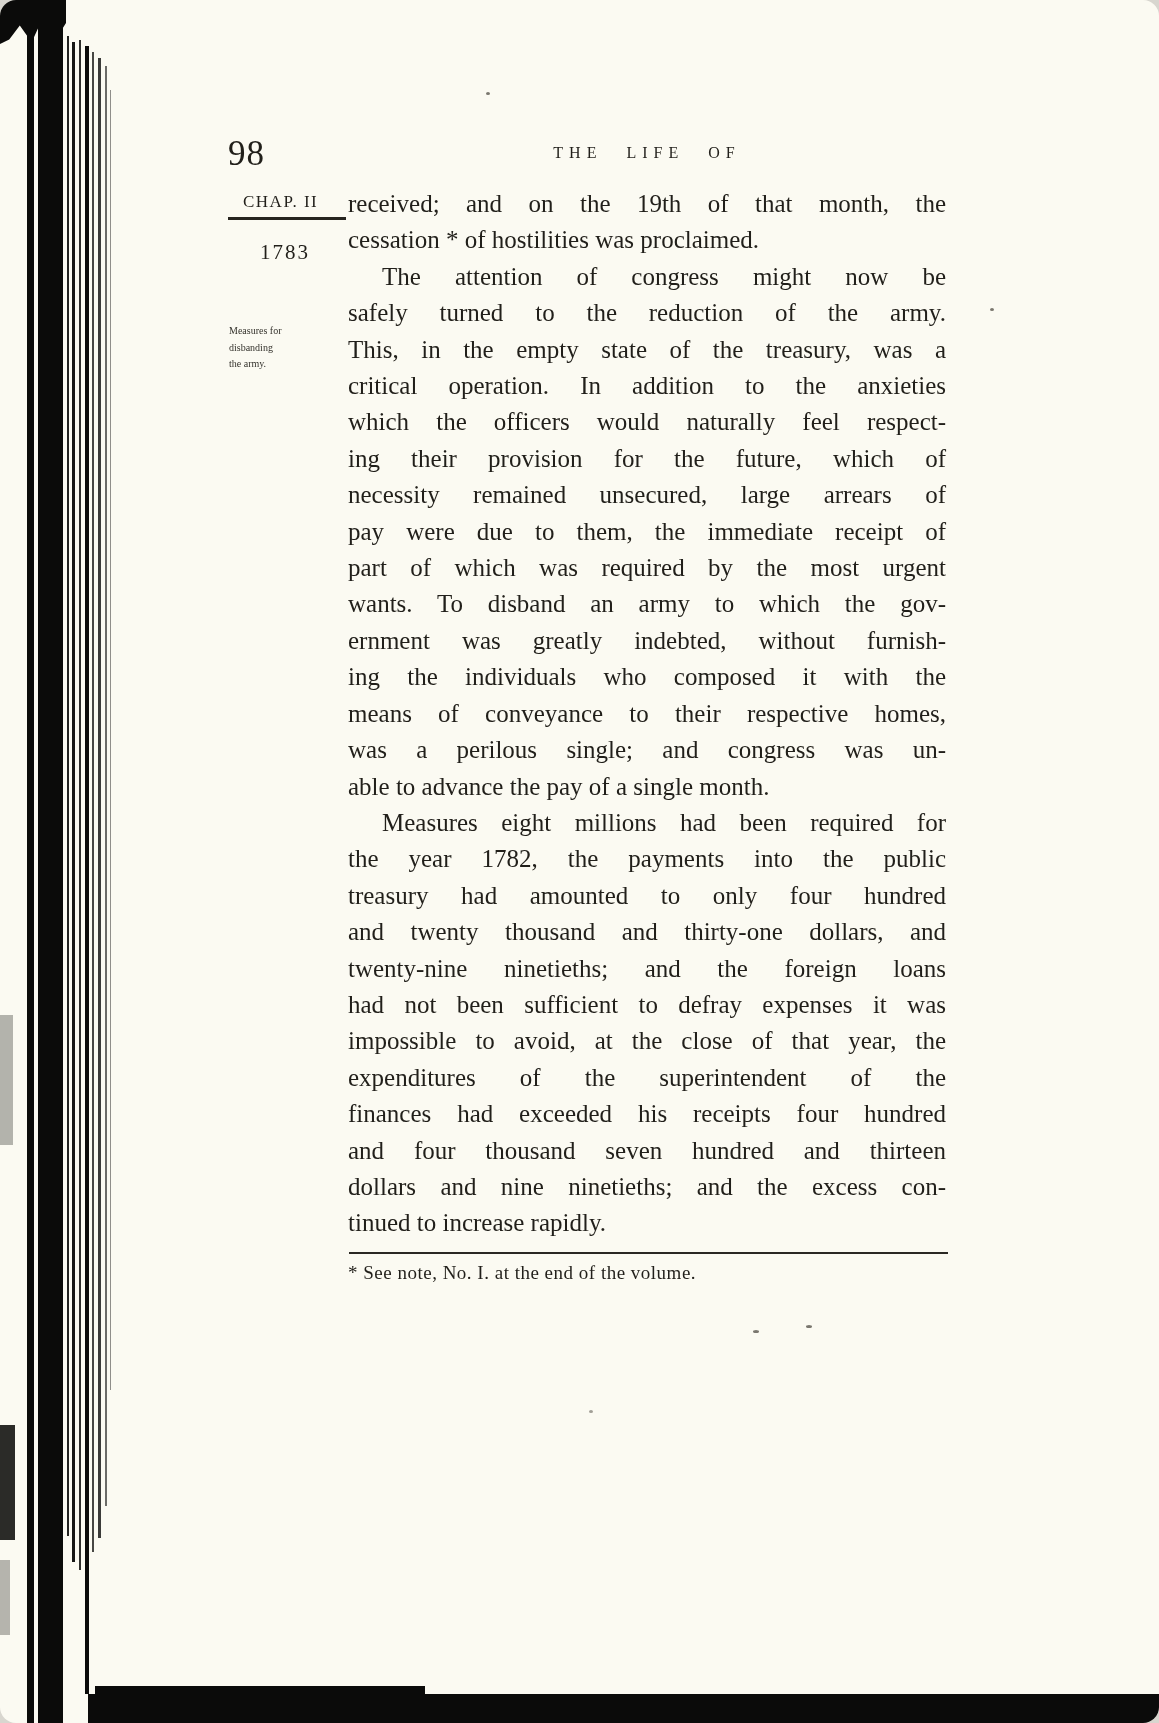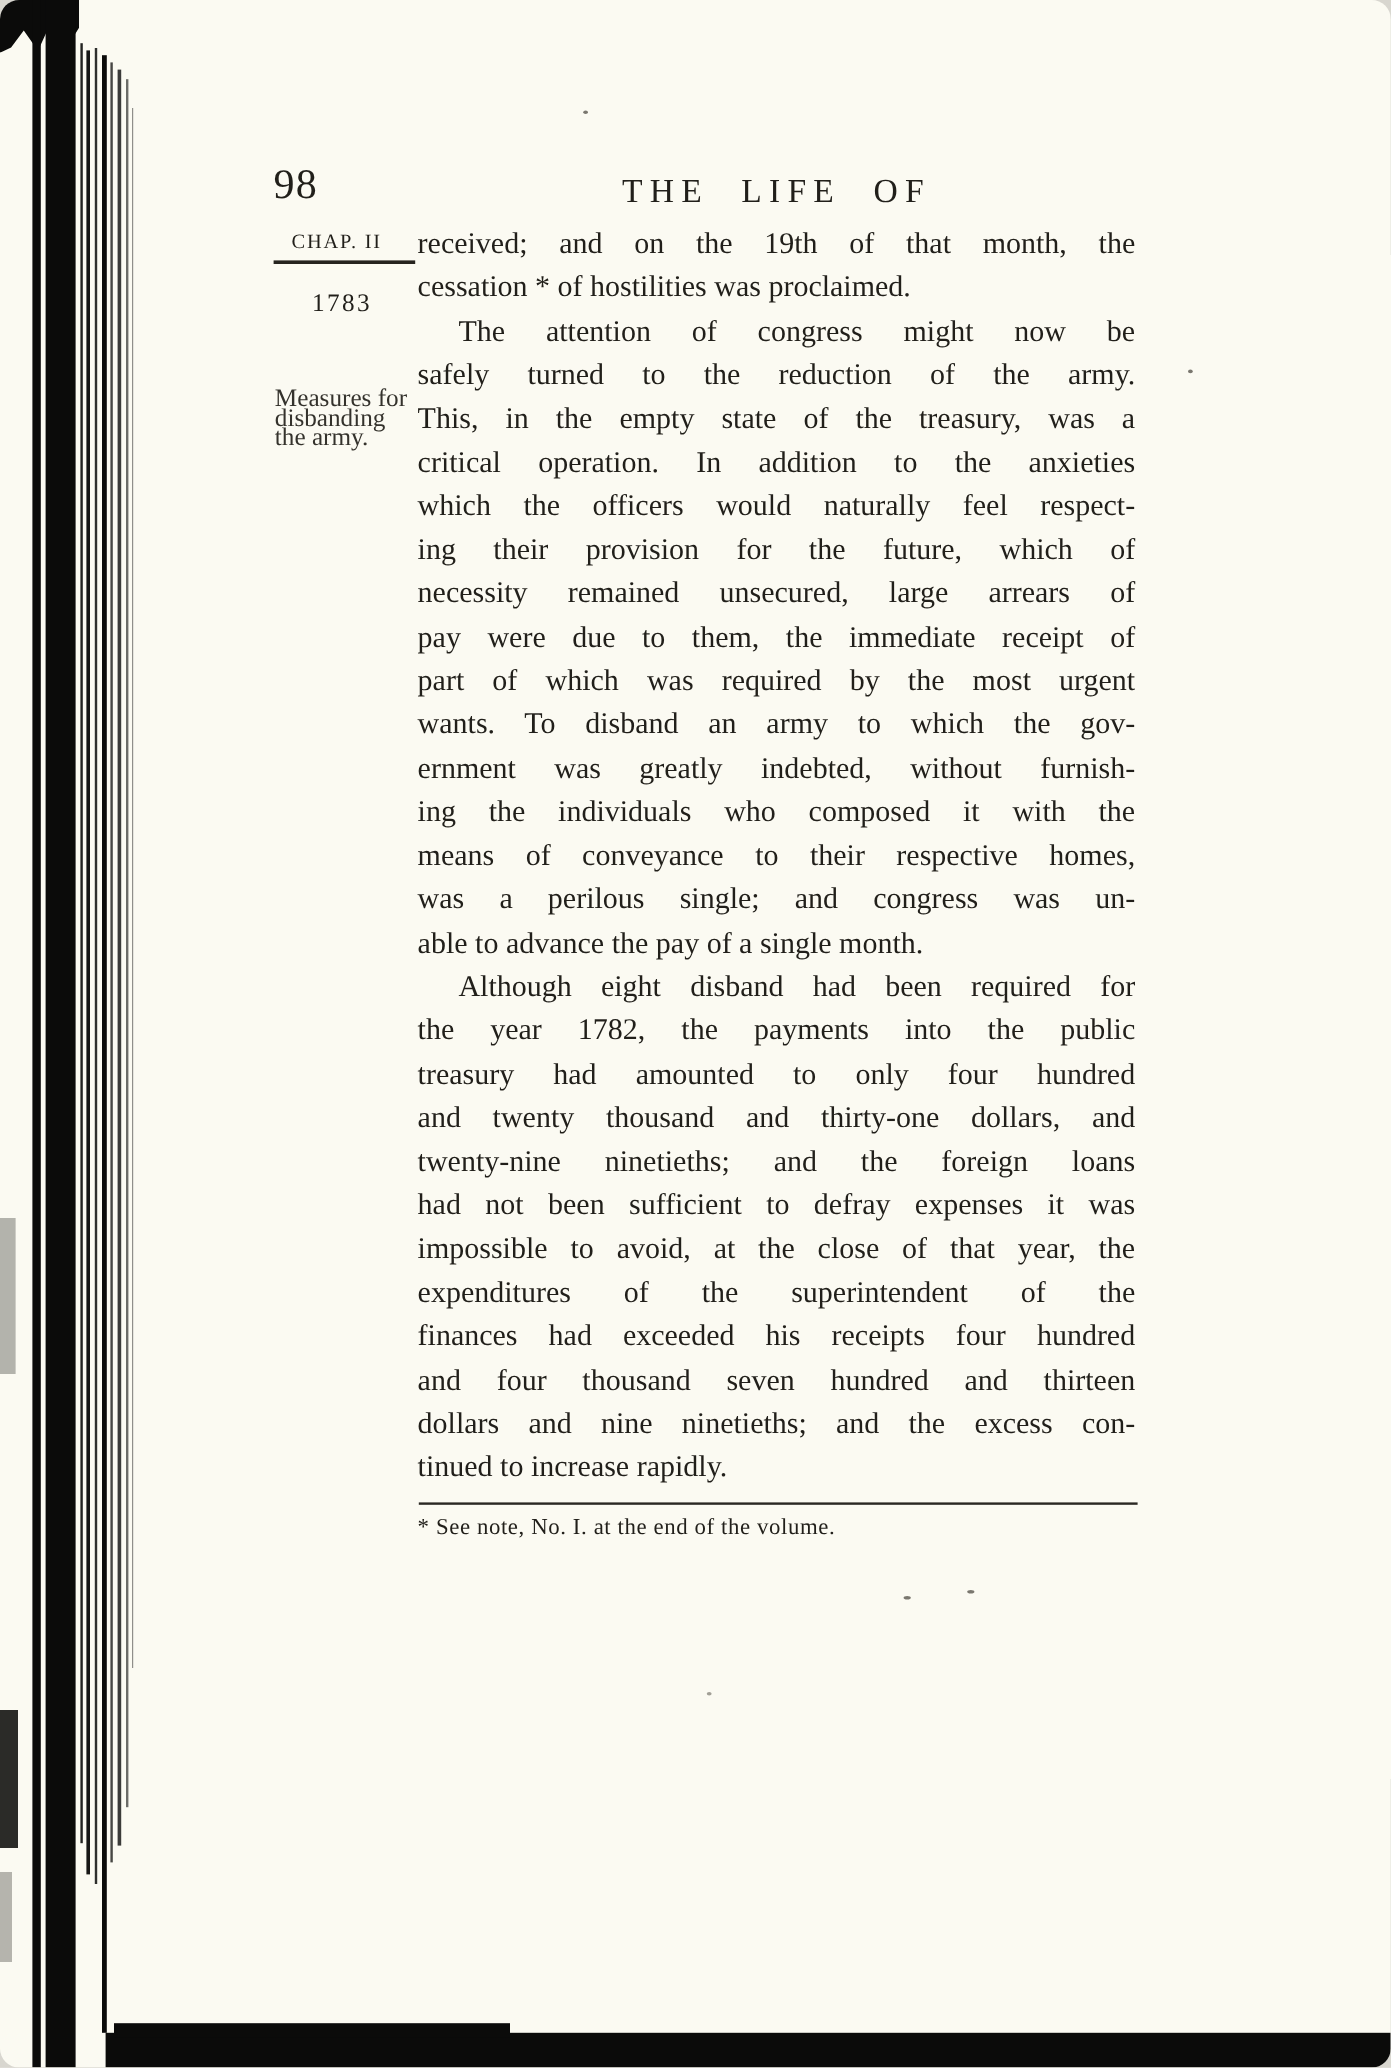--- a/index.html
+++ b/index.html
@@ -14,38 +14,38 @@
     border-radius:16px;
   }
 
   
   .page-number {
     position:absolute; left:228px; top:134px;
     font-size:35px; letter-spacing:1px;
   }
   .running-header {
     position:absolute; left:348px; top:144px; width:598px;
-    text-align:center; font-size:28px;
+    text-align:center; font-size:16px;
     letter-spacing:6px; word-spacing:14px;
   }
   .chapter-label {
     position:absolute; left:243px; top:192px;
     font-size:17px; letter-spacing:1.5px;
   }
   .chapter-rule {
     position:absolute; left:228px; top:217px;
     width:118px; height:3px; background:#26241f;
   }
   .year {
     position:absolute; left:260px; top:221px;
     font-size:21px; letter-spacing:2px;margin-top:19px;
   }
   .side-note {
     position:absolute; left:229px; top:323px; width:112px;
-    font-size:21px; line-height:16.5px; color:#34322c;
+    font-size:10px; line-height:16.5px; color:#34322c;
   }
   .body-text {
     position:absolute; left:348px; top:186px; width:598px;
     font-size:25px; line-height:36.4px;
   }
   .line { text-align:justify; text-align-last:justify; }
   .line.last { text-align-last:left; }
   .line.indent { text-indent:34px; }
   .footnote-rule {
     position:absolute; left:349px; top:1252px;
@@ -134,21 +134,21 @@
       <div class="line">ing their provision for the future, which of</div>
       <div class="line">necessity remained unsecured, large arrears of</div>
       <div class="line">pay were due to them, the immediate receipt of</div>
       <div class="line">part of which was required by the most urgent</div>
       <div class="line">wants. To disband an army to which the gov-</div>
       <div class="line">ernment was greatly indebted, without furnish-</div>
       <div class="line">ing the individuals who composed it with the</div>
       <div class="line">means of conveyance to their respective homes,</div>
       <div class="line">was a perilous single; and congress was un-</div>
       <div class="line last">able to advance the pay of a single month.</div>
-      <div class="line indent">Although eight disband had been required for</div>
+      <div class="line indent">Measures eight millions had been required for</div>
       <div class="line">the year 1782, the payments into the public</div>
       <div class="line">treasury had amounted to only four hundred</div>
       <div class="line">and twenty thousand and thirty-one dollars, and</div>
       <div class="line">twenty-nine ninetieths; and the foreign loans</div>
       <div class="line">had not been sufficient to defray expenses it was</div>
       <div class="line">impossible to avoid, at the close of that year, the</div>
       <div class="line">expenditures of the superintendent of the</div>
       <div class="line">finances had exceeded his receipts four hundred</div>
       <div class="line">and four thousand seven hundred and thirteen</div>
       <div class="line">dollars and nine ninetieths; and the excess con-</div>

